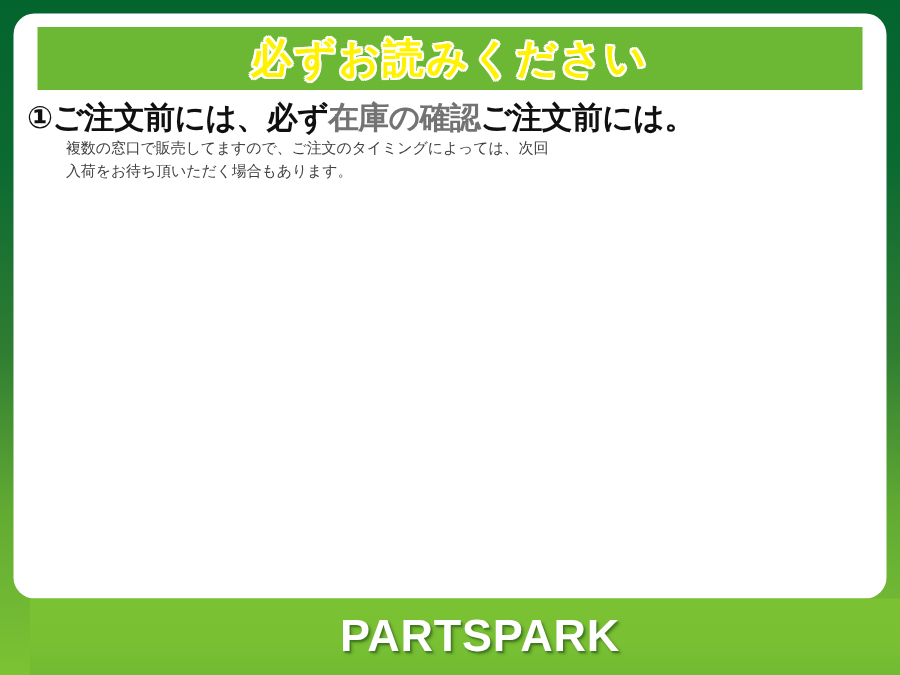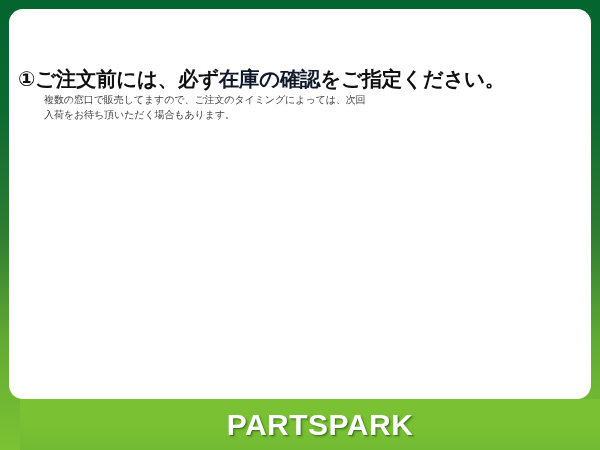--- a/index.html
+++ b/index.html
@@ -85,21 +85,21 @@
     font-weight: bold;
     color: #101010;
     line-height: 1.18;
     letter-spacing: -0.3px;
     white-space: nowrap;
   }
   .item-head.wrapping {
     white-space: normal;
   }
   .item-head .hl {
-    color: #0f172a;
+    color: #737373;
   }
   .item-body {
     margin-top: 2px;
     padding-left: 26px;
     font-size: 10px;
     color: #404040;
     line-height: 1.44;
     letter-spacing: -0.1px;
     white-space: pre-line;
   }
@@ -127,24 +127,27 @@
                  2px 2px 2px rgba(40,90,20,0.30);
   }
 </style>
 </head>
 <body>
 
 <div class="notice-frame">
 
   <div class="card">
 
+    <div class="header-banner">
+      <div class="header-title">必ずお読みください</div>
+    </div>
 
     <div class="items">
         <div class="item">
-          <div class="item-head"><span>①</span><span>ご注文前には、必ず</span><span class="hl">在庫の確認</span><span>をご指定ください。</span></div>
+          <div class="item-head"><span>①</span><span>ご注文前には、必ず</span><span class="hl">在庫の確認</span><span>ご注文前には。</span></div>
           <div class="item-body">複数の窓口で販売してますので、ご注文のタイミングによっては、次回
 入荷をお待ち頂いただく場合もあります。</div>
         </div>
         <div class="item">
         </div>
       </div>
 
   </div>
 
   <div class="footer">

